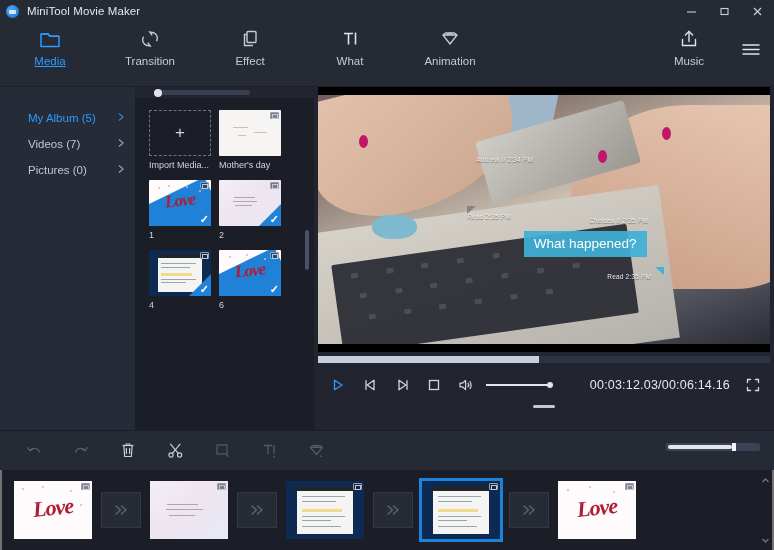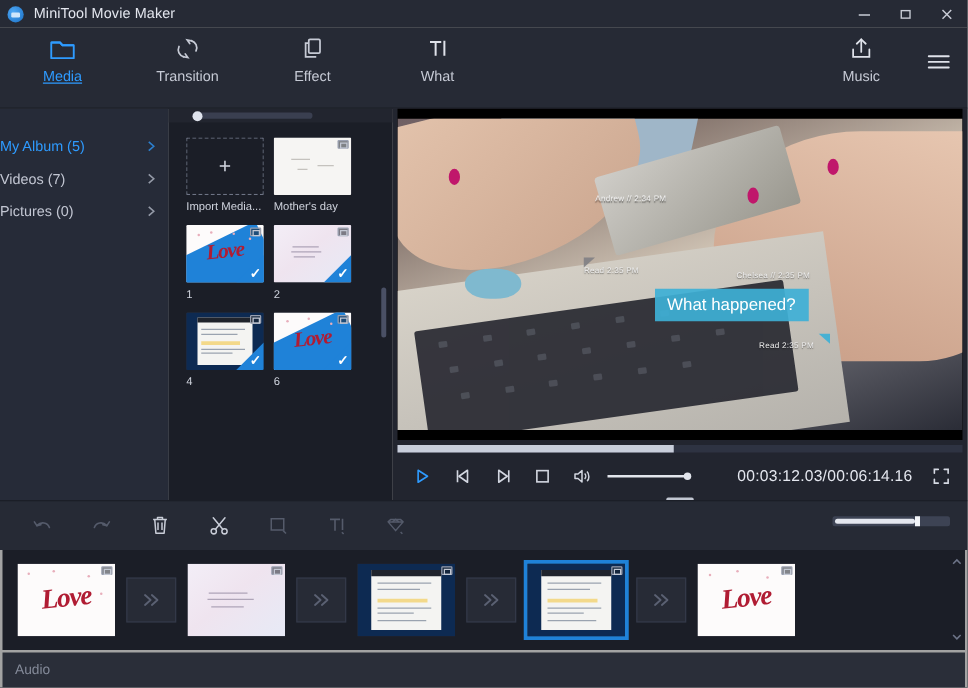--- a/index.html
+++ b/index.html
@@ -3,21 +3,21 @@
 <meta charset="utf-8">
 <style>
   * { box-sizing: border-box; margin:0; padding:0; }
   html,body { width:774px; height:550px; overflow:hidden; }
   body {
     font-family:"Liberation Sans", sans-serif;
     background:#1c1f2a; color:#d6d9e2; font-size:11px;
     position:relative;
   }
   .app { position:absolute; inset:0; display:flex; flex-direction:column;
-         background:#a3a3a3; }
+         background:#737373; }
 
   
   .titlebar { height:22px; background:#262a35; display:flex; align-items:center;
               padding:0 0 0 6px; flex:0 0 22px; position:relative; }
   .logo { width:13px; height:13px; border-radius:50%;
           background:radial-gradient(circle at 35% 35%,#4ea8f5,#1a6fc4);
           margin-right:8px; flex:0 0 13px; position:relative;}
   .logo::after{content:"";position:absolute;left:3px;top:5px;width:7px;height:4px;
       background:#cfe6fb;border-radius:1px;}
   .apptitle { font-size:11.5px; color:#e3e6ee; letter-spacing:.1px; }
@@ -39,21 +39,21 @@
   .hamburger{width:46px;height:54px;display:flex;align-items:center;justify-content:center;}
   .navitem.export{width:78px;}
 
   
   .upper { display:flex; flex:1 1 auto; min-height:0; }
 
   
   .sidebar { width:135px; flex:0 0 135px; background:#262b38;
              padding-top:18px; }
   .sitem { height:26px; display:flex; align-items:center;
-           padding:0 10px 0 0; color:#c2c6d2; font-size:11.5px;}
+           padding:0 10px 0 28px; color:#c2c6d2; font-size:11.5px;}
   .sitem.active{color:#2e9bff;}
   .sitem .chev{margin-left:auto;opacity:.75;}
 
   
   .media { flex:1 1 auto; background:#1b1e27; position:relative;
            display:flex; flex-direction:column; min-width:0;}
   .mediatop{height:11px;flex:0 0 11px;background:#22252f;position:relative;}
   .hbar{position:absolute;left:19px;top:3px;width:96px;height:5px;
         background:#3a3f50;border-radius:3px;}
   .hbar .dot{position:absolute;left:0;top:-1.5px;width:8px;height:8px;border-radius:50%;
@@ -228,20 +228,30 @@
       <span class="lbl">Effect</span>
     </div>
     <div class="navitem">
       <span>
         <svg width="24" height="22" viewBox="0 0 24 22" fill="none" stroke="#dfe2ea" stroke-width="1.6">
           <path d="M6 5.5h9M10.5 5.5v11"></path>
           <path d="M17.5 4.5v12"></path>
         </svg>
       </span>
       <span class="lbl">What</span>
+    </div>
+    <div class="navitem">
+      <span>
+        <svg width="24" height="22" viewBox="0 0 24 22" fill="none" stroke="#c6cad5" stroke-width="1.3" stroke-linejoin="round">
+          <path d="M5 7h14l-7 9z"></path>
+          <path d="M5 7l2.6-2h8.8L19 7"></path>
+          <path d="M9 7l3-2 3 2"></path>
+        </svg>
+      </span>
+      <span class="lbl">Animation</span>
     </div>
     <div class="spacer"></div>
     <div class="navitem export">
       <span>
         <svg width="24" height="22" viewBox="0 0 24 22" fill="none" stroke="#dfe2ea" stroke-width="1.4" stroke-linecap="round">
           <path d="M12 3.5v10"></path>
           <path d="M8.4 7L12 3.5 15.6 7"></path>
           <path d="M5.5 11.5v6h13v-6"></path>
         </svg>
       </span>
@@ -625,17 +635,14 @@
           </svg>
       </span>
       <span>
         <svg width="9" height="7" viewBox="0 0 9 7" fill="none" stroke="currentColor" stroke-width="1.3">
             <path d="M1.5 2l3 3 3-3"></path>
           </svg>
       </span>
     </div>
   </div>
 
-  <div class="audio">
-    <span>Audio</span>
-  </div>
 
 </div>
 
 </body></html>

